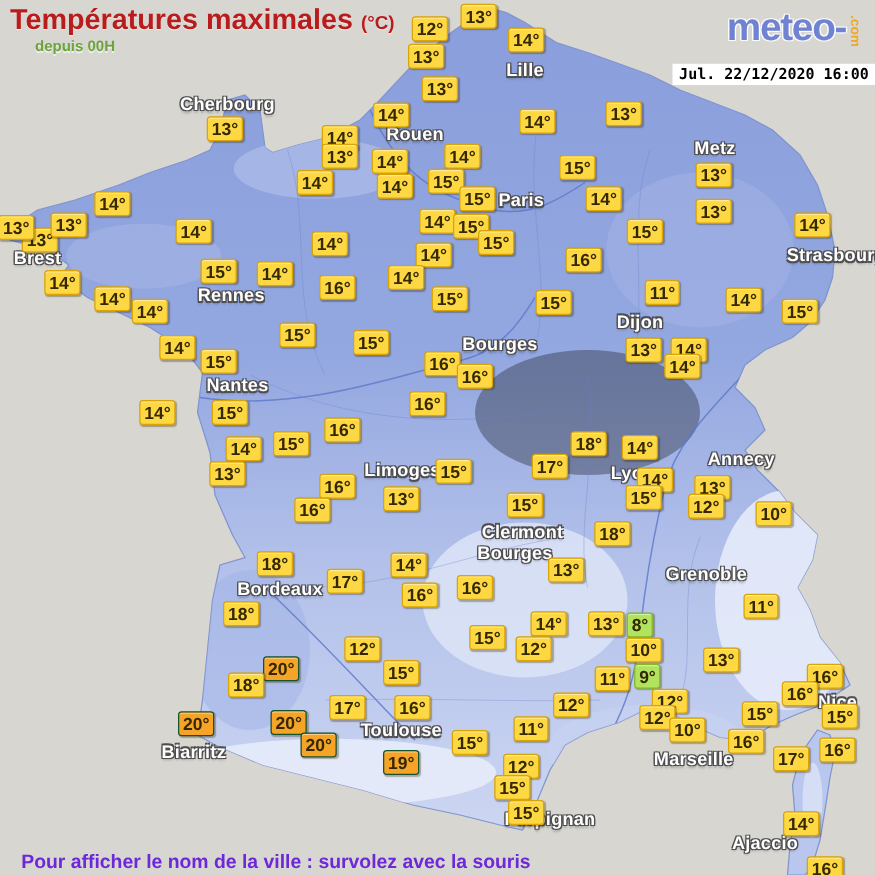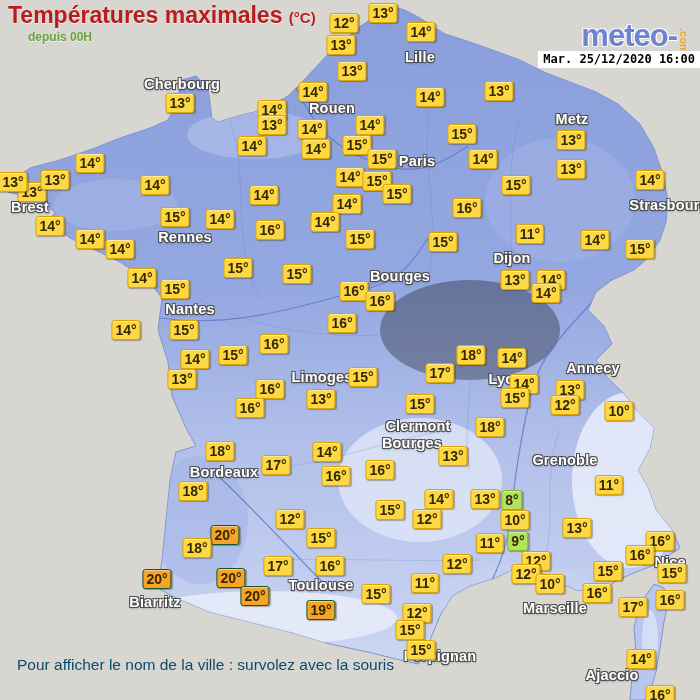--- a/index.html
+++ b/index.html
@@ -25,36 +25,36 @@
   }
   .temp.y{background:#fed843;border:1px solid #d9a404;}
   .temp.o{background:#f6a428;border:1px solid #14532d;}
   .temp.g{background:#b2e35e;border:1px solid #83b827;}
 
   #header{position:absolute;left:8px;top:2px;z-index:5;}
   #title-line{font-weight:bold;font-size:23px;color:#b91c1c;text-shadow:0 1px 0 rgba(255,255,255,.6);}
   #title-unit{font-size:15px;font-weight:bold;}
   #subtitle{font-weight:bold;font-size:12px;color:#6ba43c;margin:1px 0 0 20px;text-shadow:0 1px 0 rgba(255,255,255,.6);}
 
-  #logo{position:absolute;right:10px;top:4px;z-index:5;display:flex;align-items:flex-end;
+  #logo{position:absolute;right:10px;top:4px;z-index:5;display:flex;align-items:center;
         font-weight:bold;font-size:31px;letter-spacing:-1px;
-        text-shadow:-1px -1px 0 rgba(255,255,255,.8),1px 1px 0 rgba(255,255,255,.8),1px -1px 0 rgba(255,255,255,.8),-1px 1px 0 rgba(255,255,255,.8);margin-top:14px;}
+        text-shadow:-1px -1px 0 rgba(255,255,255,.8),1px 1px 0 rgba(255,255,255,.8),1px -1px 0 rgba(255,255,255,.8),-1px 1px 0 rgba(255,255,255,.8);}
   #logo .p1{color:#7083d2;}
   #logo .p2{color:#f3a71f;}
   #logo .suffix{color:#f3a71f;font-size:11px;letter-spacing:0;writing-mode:vertical-rl;margin:6px 0 0 1px;text-shadow:none;}
 
   #datetime{
     position:absolute;right:0;top:51px;z-index:5;
     background:#ffffff;color:#000;
     font-family:"DejaVu Sans Mono",monospace;font-weight:bold;font-size:12px;
     padding:1px 5px 2px 5px;
   }
   #footer-text{
-    position:absolute;left:17px;top:656px;z-index:4;
-    font-weight:normal;font-size:15.5px;color:#0c4a6e;white-space:nowrap;
+    position:absolute;left:17px;top:681px;z-index:4;
+    font-weight:bold;font-size:15.5px;color:#6d28d9;white-space:nowrap;
   }
 </style>
 </head>
 <body>
 
 <svg id="map-svg" width="700" height="700" viewBox="0 0 700 700" aria-hidden="true">
   <defs>
     <linearGradient id="gradFr" x1="0" y1="0" x2="0" y2="1">
       <stop offset="0" stop-color="#8a9edc"></stop>
       <stop offset="0.42" stop-color="#93a7e0"></stop>
@@ -269,15 +269,15 @@
     <span id="title-unit">(°C)</span>
   </div>
   <div id="subtitle">depuis 00H</div>
 </div>
 
 <div id="logo">
   <span class="p1">meteo-</span>
   <span class="suffix">.com</span>
 </div>
 
-<div id="datetime">Mar. 25/12/2020 16:00</div>
+<div id="datetime">Jul. 22/12/2020 16:00</div>
 
 <div id="footer-text">Pour afficher le nom de la ville : survolez avec la souris</div>
 
 </body></html>

